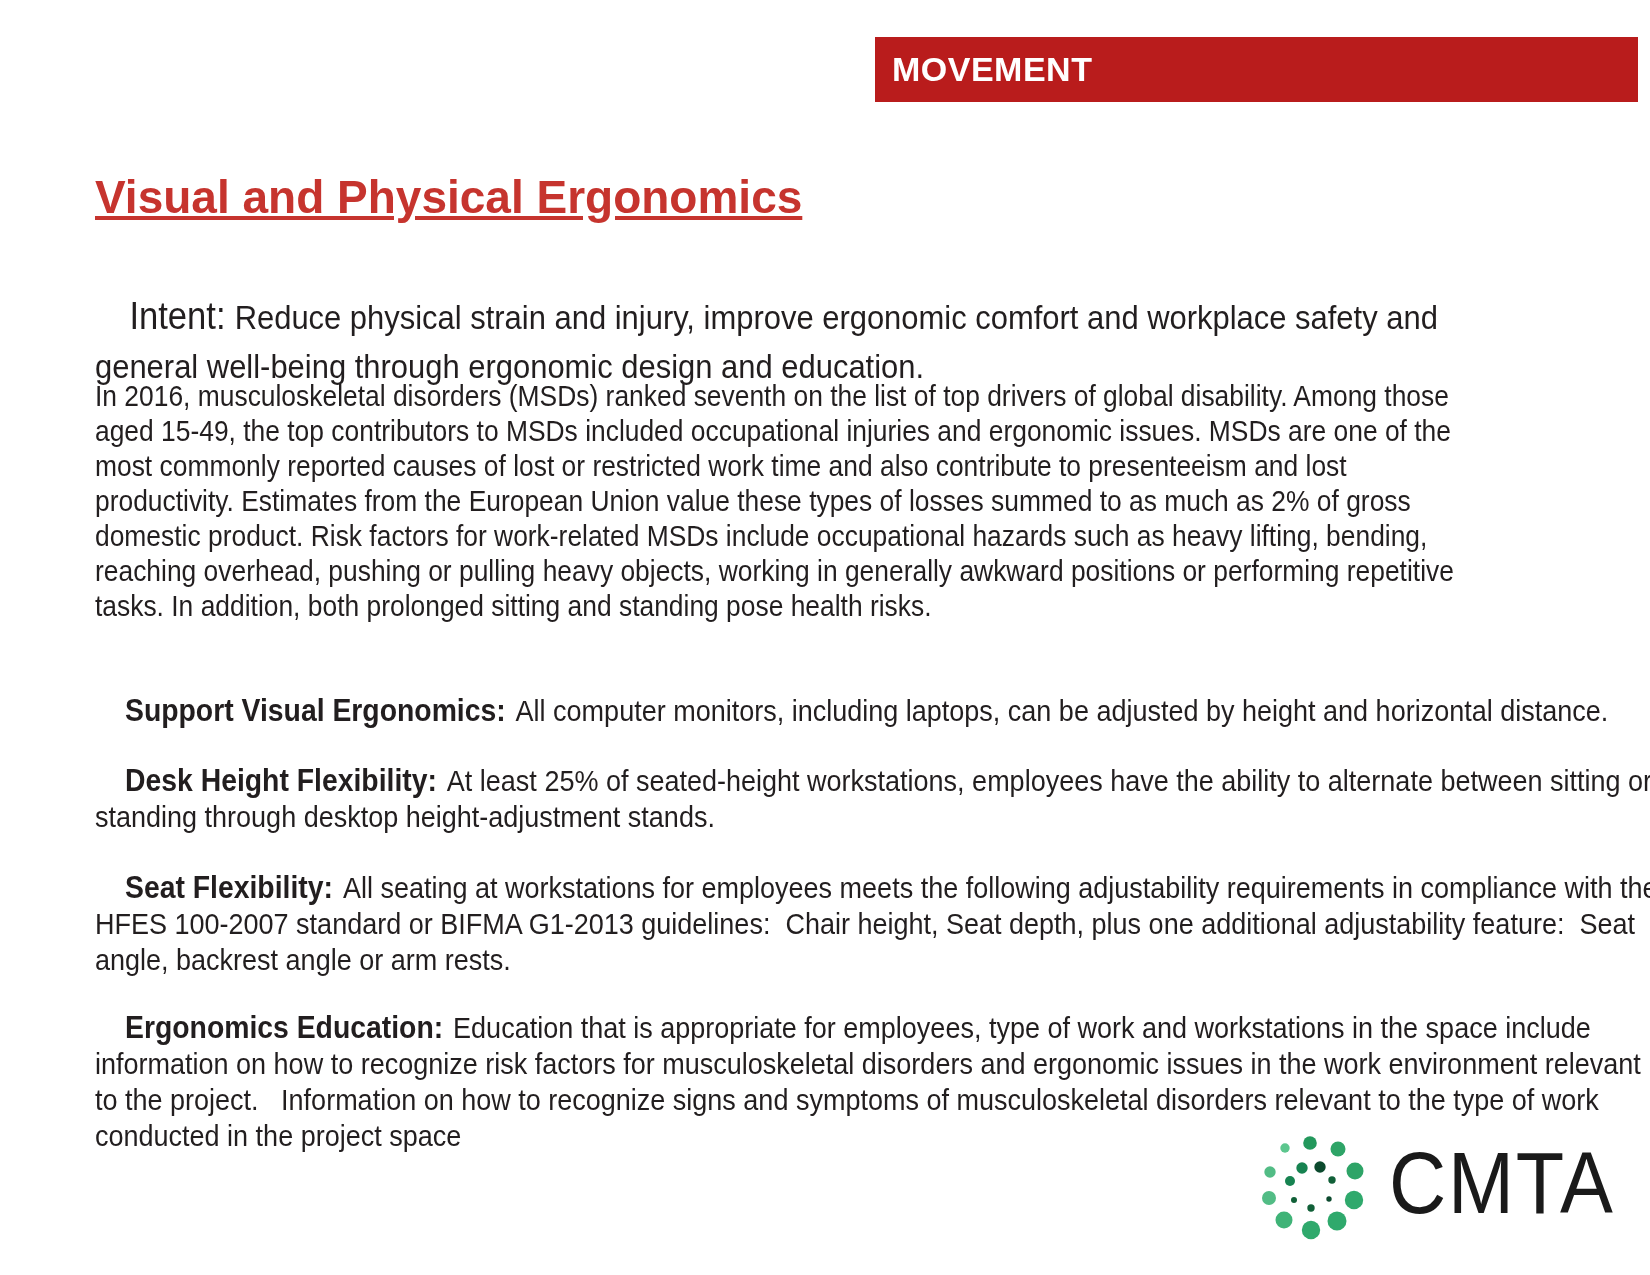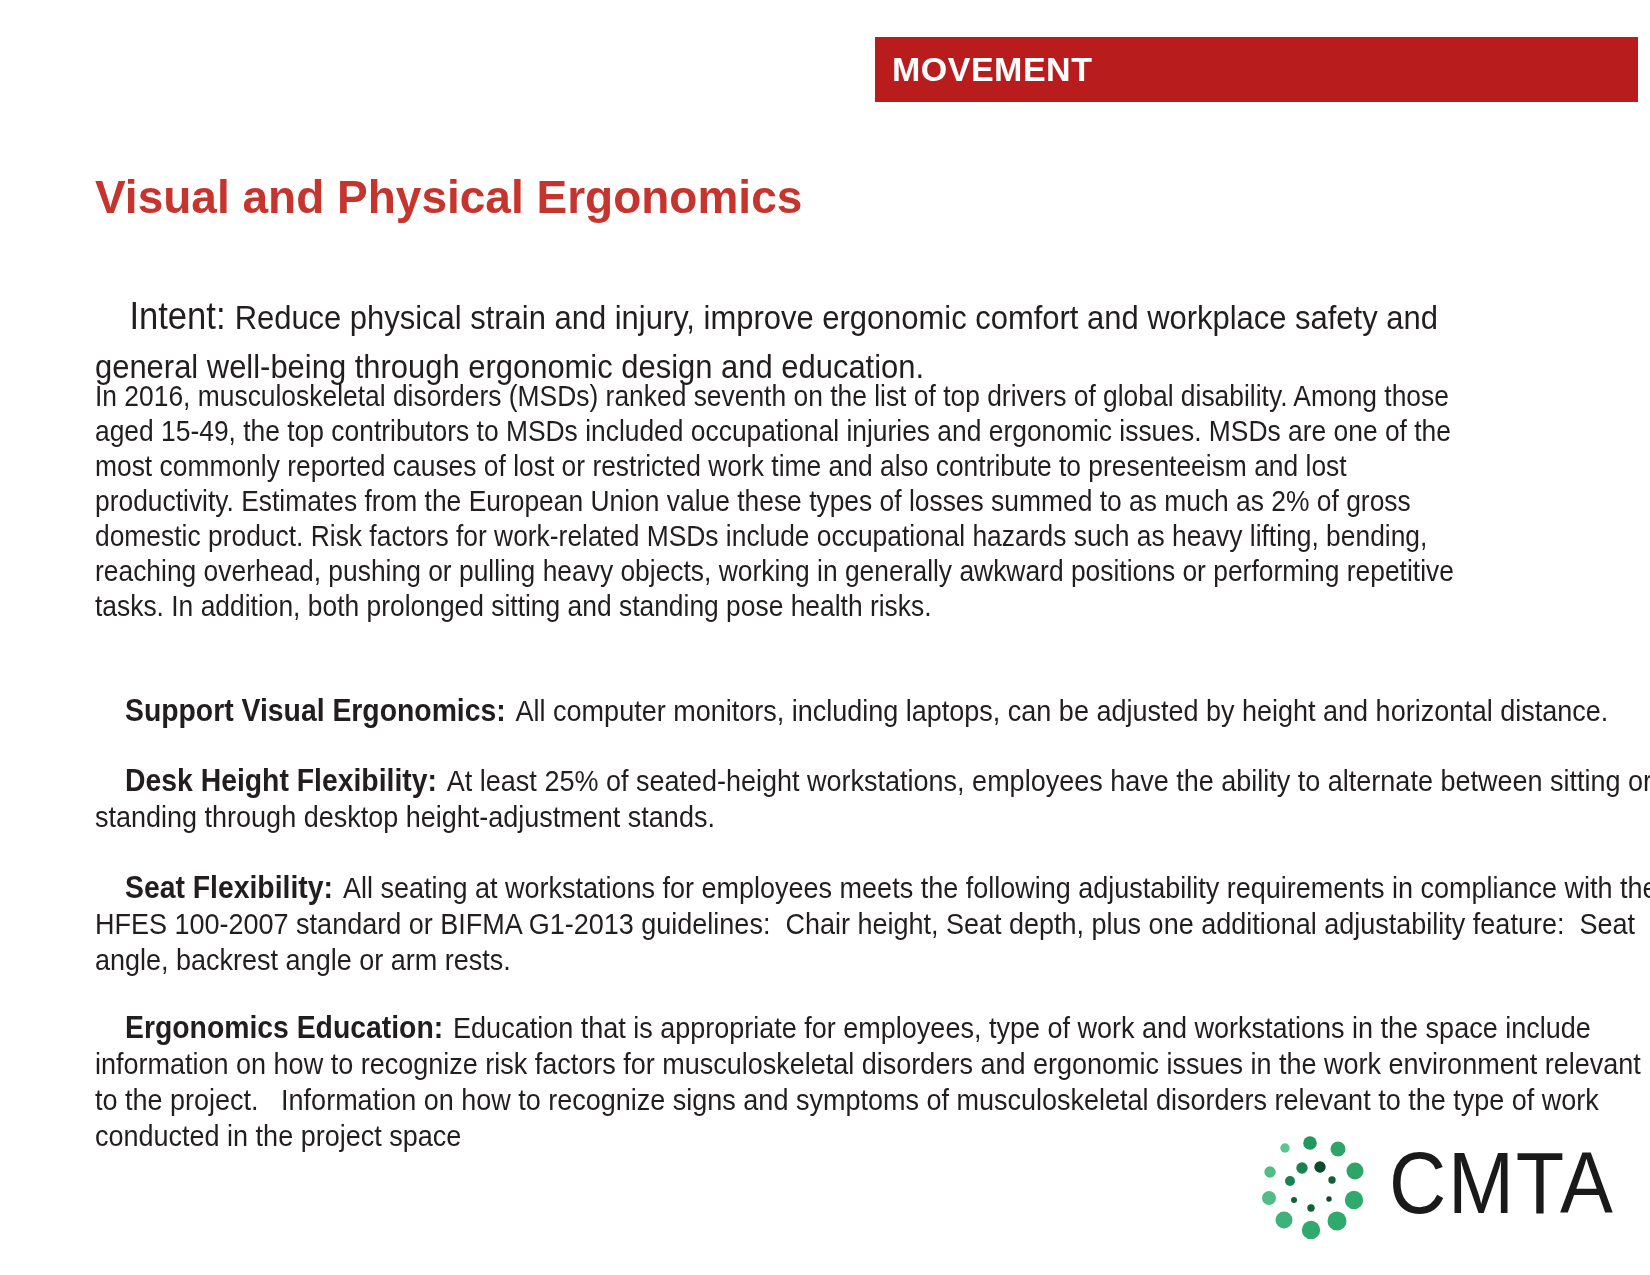--- a/index.html
+++ b/index.html
@@ -64,21 +64,21 @@
 </style>
 </head>
 <body>
 
 <div class="page">
 
   <div class="banner" style="background-color: #b91c1c;">
     <span class="banner-label" style="color: rgb(255, 255, 255);">MOVEMENT</span>
   </div>
 
-  <div class="title-name" style="color: rgb(198, 52, 46);">Visual and Physical Ergonomics</div>
+  <div class="title-name" style="color: rgb(198, 52, 46); text-decoration: underline;">Visual and Physical Ergonomics</div>
 
   <div class="cond intent">
     <span class="intent-lead">Intent:</span><span>Reduce physical strain and injury, improve ergonomic comfort and workplace safety and
 general well-being through ergonomic design and education.</span>
   </div>
 
   <div class="cond body-par">In 2016, musculoskeletal disorders (MSDs) ranked seventh on the list of top drivers of global disability. Among those
 aged 15-49, the top contributors to MSDs included occupational injuries and ergonomic issues. MSDs are one of the
 most commonly reported causes of lost or restricted work time and also contribute to presenteeism and lost
 productivity. Estimates from the European Union value these types of losses summed to as much as 2% of gross

